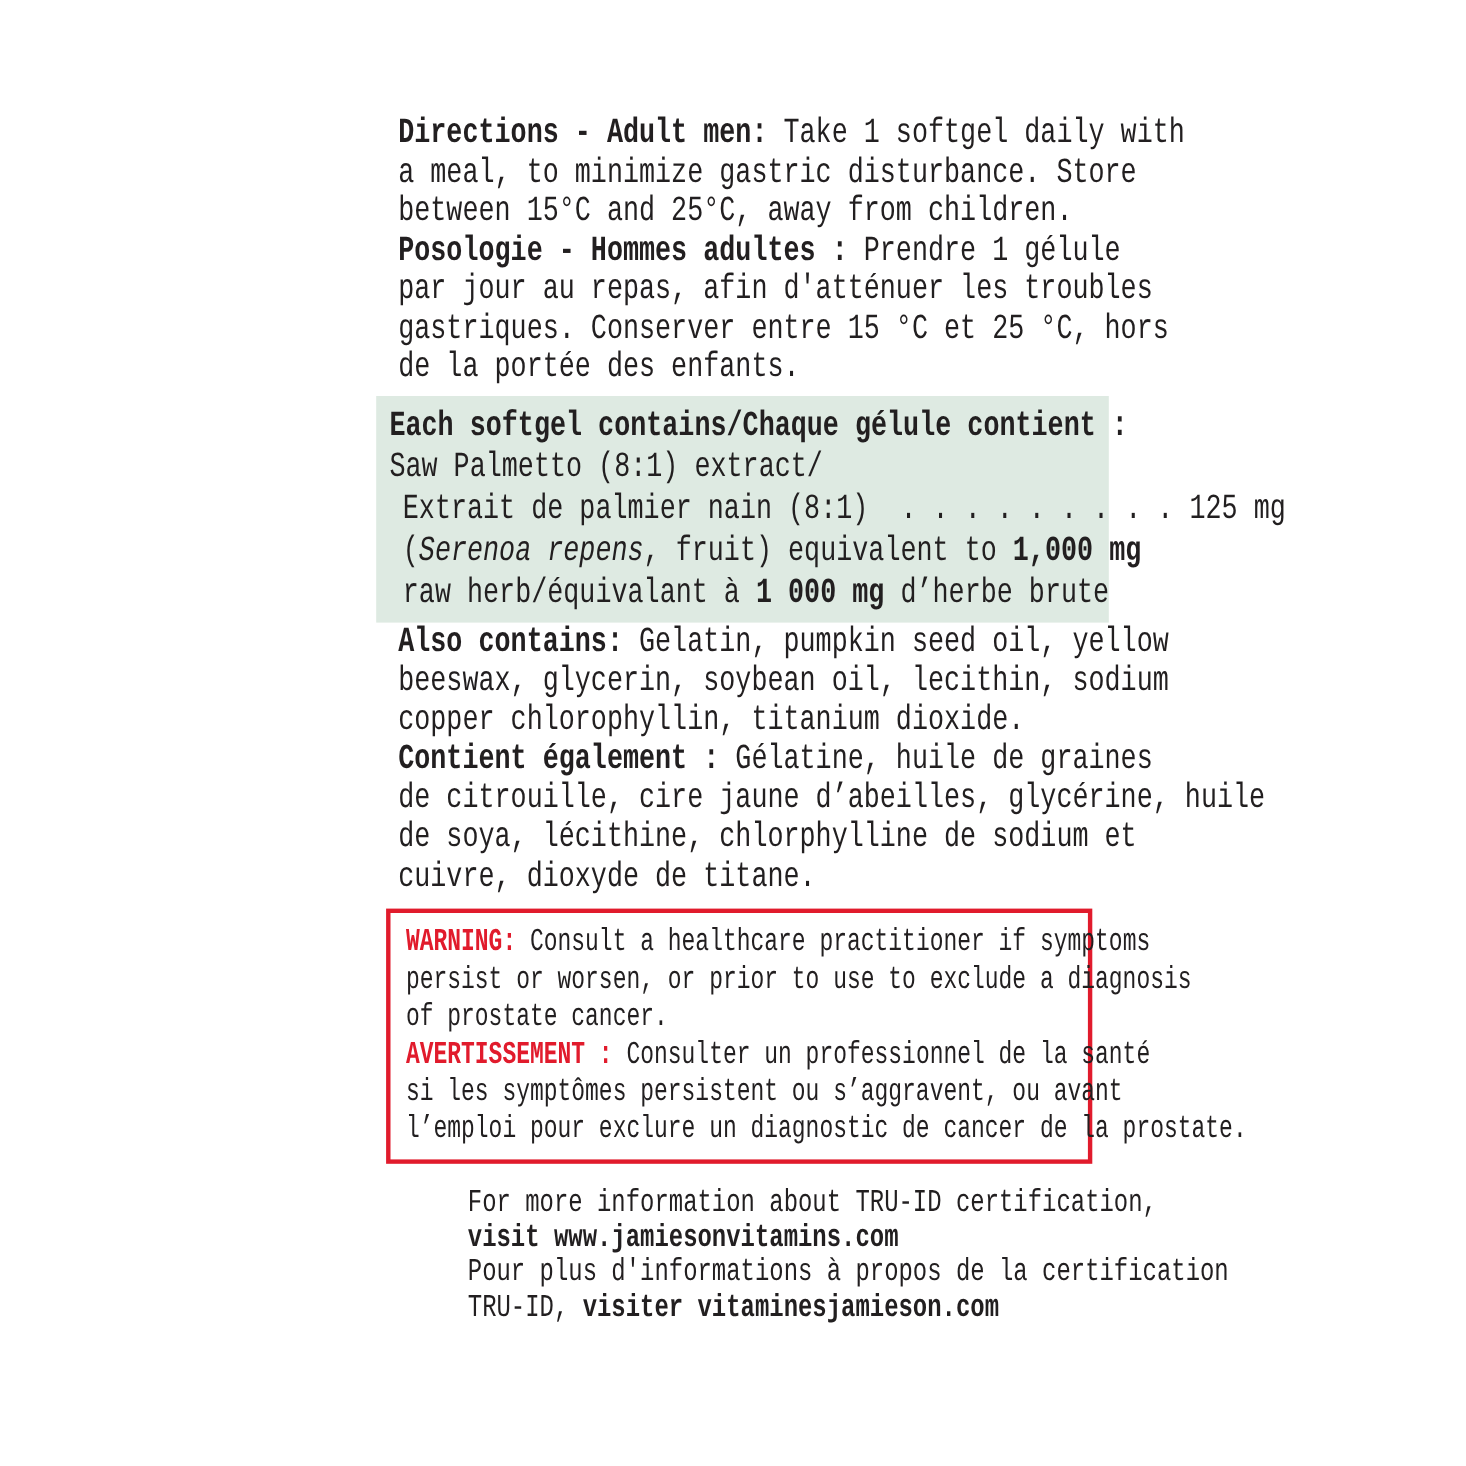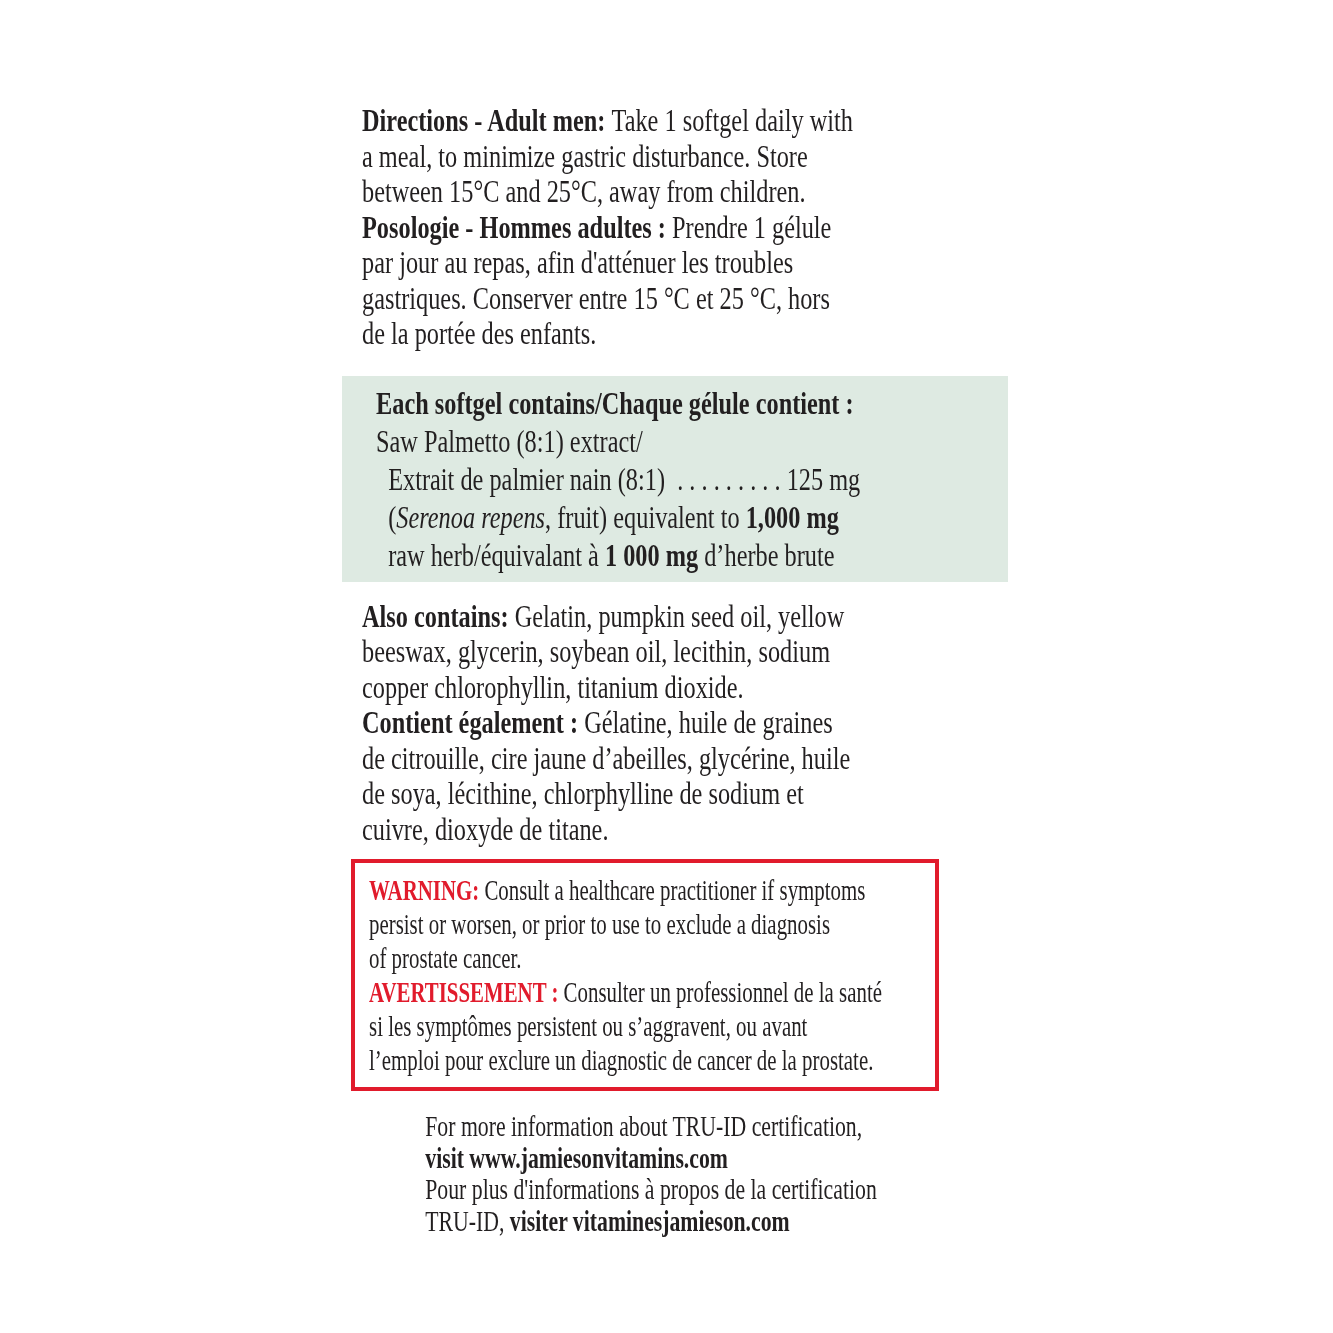--- a/index.html
+++ b/index.html
@@ -5,61 +5,60 @@
   html, body {
     margin: 0;
     padding: 0;
     background: #ffffff;
   }
   .page {
     position: relative;
     width: 1333px;
     height: 1333px;
     background: var(--page_bg, #ffffff);
-    font-family: Liberation Serif, serif;
+    font-family: Liberation Mono, monospace;
     color: var(--text, #221f20);
     overflow: hidden;
   }
   .col {
     position: absolute;
     left: 342px;
     top: 103px;
     width: 666px;
   }
   .line {
     white-space: pre;
     transform: scaleX(0.76);
     transform-origin: 0 50%;
   }
   .directions {
     padding-left: 20px;
     font-size: 32px;
     line-height: 35.5px;
   }
   .greenbox {
-    margin-top: 24px;
+    margin-top: 8px;
     background: var(--panel_green, #deeae2);
-    padding: 8px 34px;
+    padding: 8px 12px;
     font-size: 32px;
     line-height: 38px;
   }
   .greenbox .ind {
     padding-left: 16px;
   }
   .also {
-    margin-top: 17px;
     padding-left: 20px;
     font-size: 32px;
     line-height: 35.5px;
   }
   .warnbox {
     box-sizing: border-box;
     margin-top: 12px;
     margin-left: 9px;
-    width: 588px;
+    width: 642px;
     border: 4px solid var(--accent_red, #e11b2c);
     padding: 10px 8px 10px 14px;
     font-size: 29px;
     line-height: 34px;
   }
   .warnbox .line {
     transform: scaleX(0.72);
   }
   .footer {
     margin-top: 20px;

